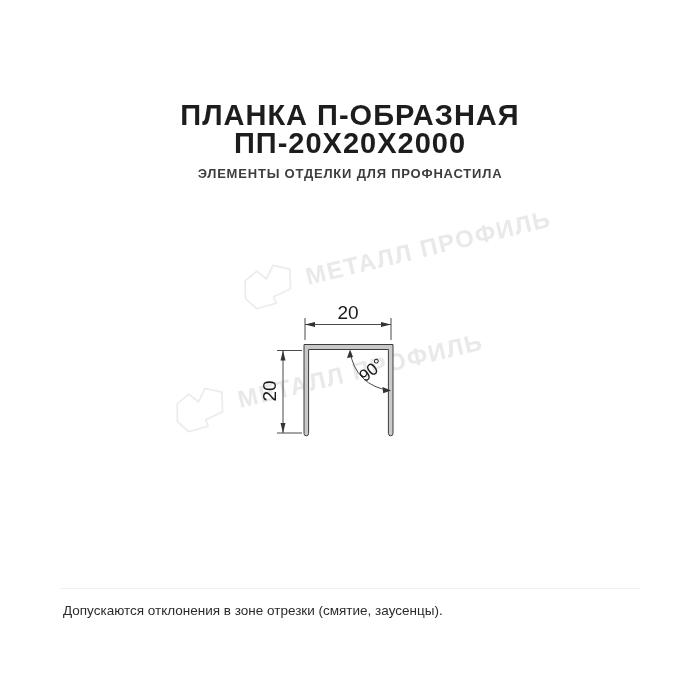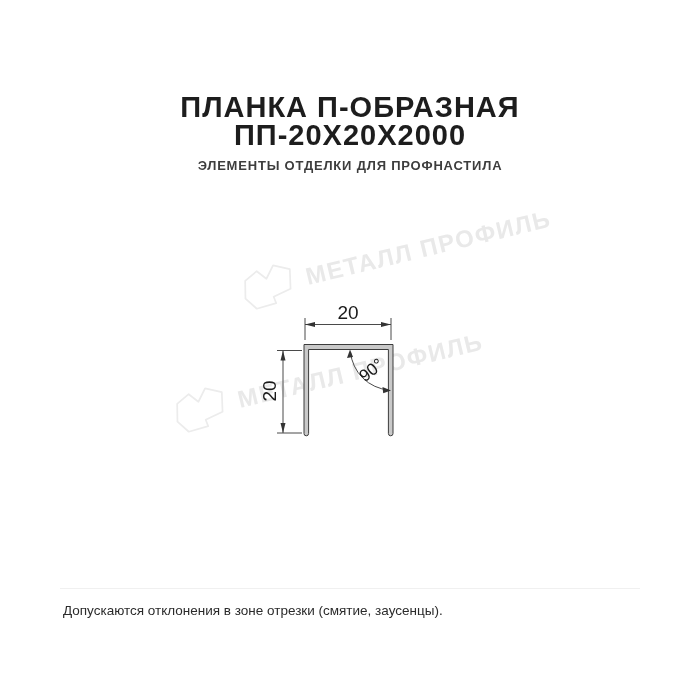--- a/index.html
+++ b/index.html
@@ -1,20 +1,20 @@
 <!DOCTYPE html>
 <html><head>
 <meta charset="utf-8">
 <style>
   html,body{margin:0;padding:0;background:#ffffff;}
   body{width:700px;height:700px;overflow:hidden;font-family:"Liberation Sans",sans-serif;}
   .page{position:relative;width:700px;height:700px;background:#ffffff;}
 
   
-  .header{position:absolute;left:0;top:93px;width:700px;text-align:center;}
+  .header{position:absolute;left:0;top:101px;width:700px;text-align:center;}
   .title{font-weight:bold;color:#1d1d1d;font-size:29px;line-height:28px;letter-spacing:1px;}
   .subtitle{margin-top:9px;font-weight:bold;color:#3d3d3d;font-size:13px;letter-spacing:0.8px;}
 
   
   .watermark{position:absolute;display:flex;align-items:center;gap:10px;
              transform-origin:0 50%;transform:rotate(-13.5deg);pointer-events:none;}
   .wm-upper{left:240px;top:268px;}
   .wm-lower{left:172px;top:391px;}
   .wm-text{font-weight:bold;font-size:24px;letter-spacing:1.5px;color:#e9e9e9;white-space:nowrap;}
   .wm-logo{display:block;}

